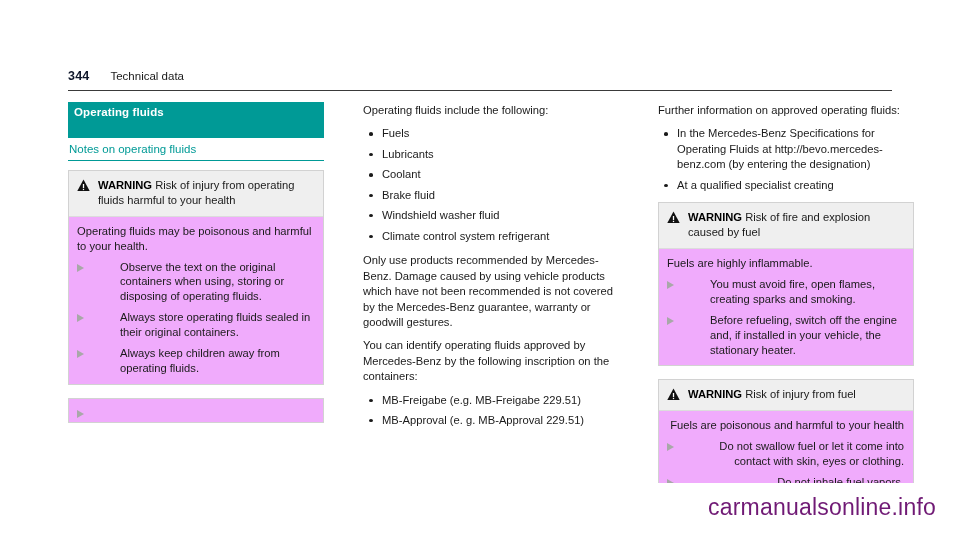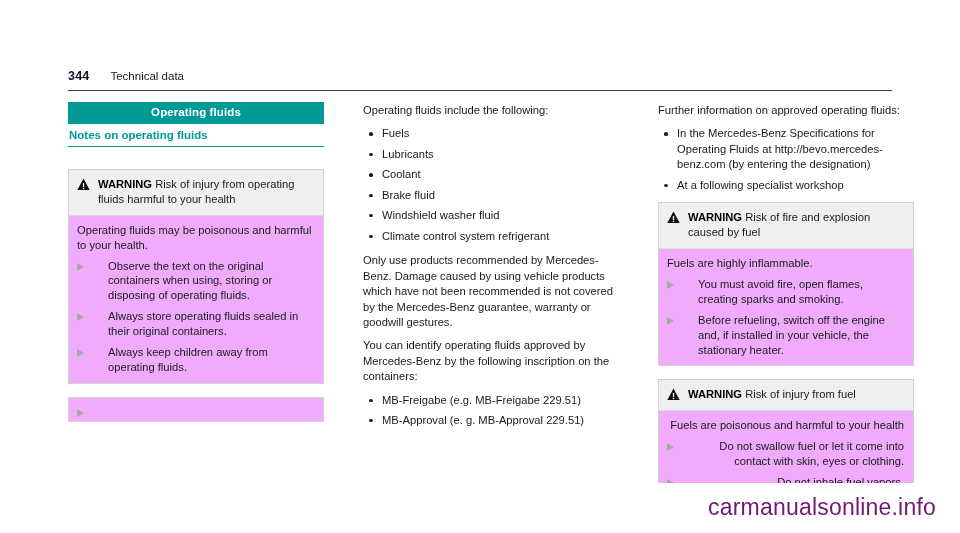--- a/index.html
+++ b/index.html
@@ -58,33 +58,32 @@
     flex: 0 0 256px;
   }
   .col-mid, .col-right { padding-top: 1px; margin-left: 18px; }
 
   
   .section-bar {
     background: #009a96;
     color: #ffffff;
     font-weight: bold;
     font-size: 11.5px;
-    padding: 4px 6px 5px 6px;
+    padding: 4px 6px 19px 6px;
     line-height: 1.15;
     letter-spacing: .1px;
-    text-align: center;
   }
   .subsection {
     color: #009a96;
-    font-weight: bold;
+    font-weight: normal;
     font-size: 11.5px;
     padding: 5px 0 3px 1px;
     border-bottom: 1.6px solid #009a96;
     line-height: 1.2;
-    margin-bottom: 22px;
+    margin-bottom: 9px;
   }
 
   
   .notice {
     border: 1px solid #d2d2d2;
     background: #f0abfc;
     margin-bottom: 13px;
   }
   .notice-head {
     background: #efefef;
@@ -145,21 +144,21 @@
   }
 
   
   .action-list {
     margin: 0;
     padding: 0;
     list-style: none;
   }
   .action-list li {
     display: flex;
-    gap: 15px;
+    gap: 27px;
     margin-bottom: 6px;
     font-size: 11.2px;
     line-height: 1.33;
   }
   .action-list li:last-child { margin-bottom: 0; }
   .tri {
     flex: 0 0 9px;
     width: 0;
     height: 0;
     border-left: 7px solid #a8a8a8;
@@ -333,21 +332,21 @@
 
     <p class="para">Further information on approved operating fluids:</p>
 
     <ul class="dot-list">
       <li>
         <span class="dot"></span>
         <span class="txt">In the Mercedes-Benz Specifications for Operating Fluids at http://bevo.mercedes-benz.com (by entering the designation)</span>
       </li>
       <li>
         <span class="dot"></span>
-        <span class="txt">At a following specialist workshop</span>
+        <span class="txt">At a qualified specialist creating</span>
       </li>
     </ul>
 
     <div class="notice">
       <div class="notice-head">
         <span class="icon-warning">
           <svg width="13" height="13" viewBox="0 0 13 13">
             <polygon points="6.5,0.6 12.7,12 0.3,12" fill="#111"></polygon>
             <rect x="5.85" y="5.0" width="1.3" height="4.0" fill="#fff"></rect>
             <rect x="5.85" y="9.8" width="1.3" height="1.3" fill="#fff"></rect>

